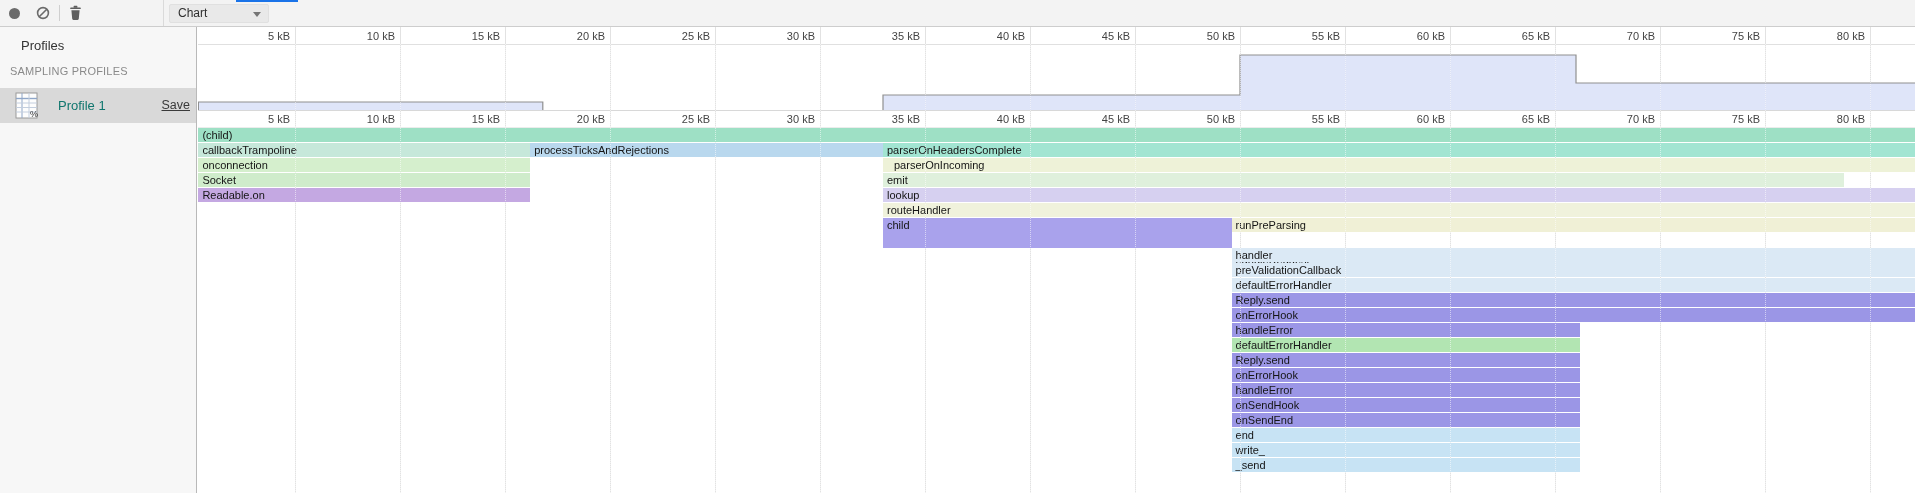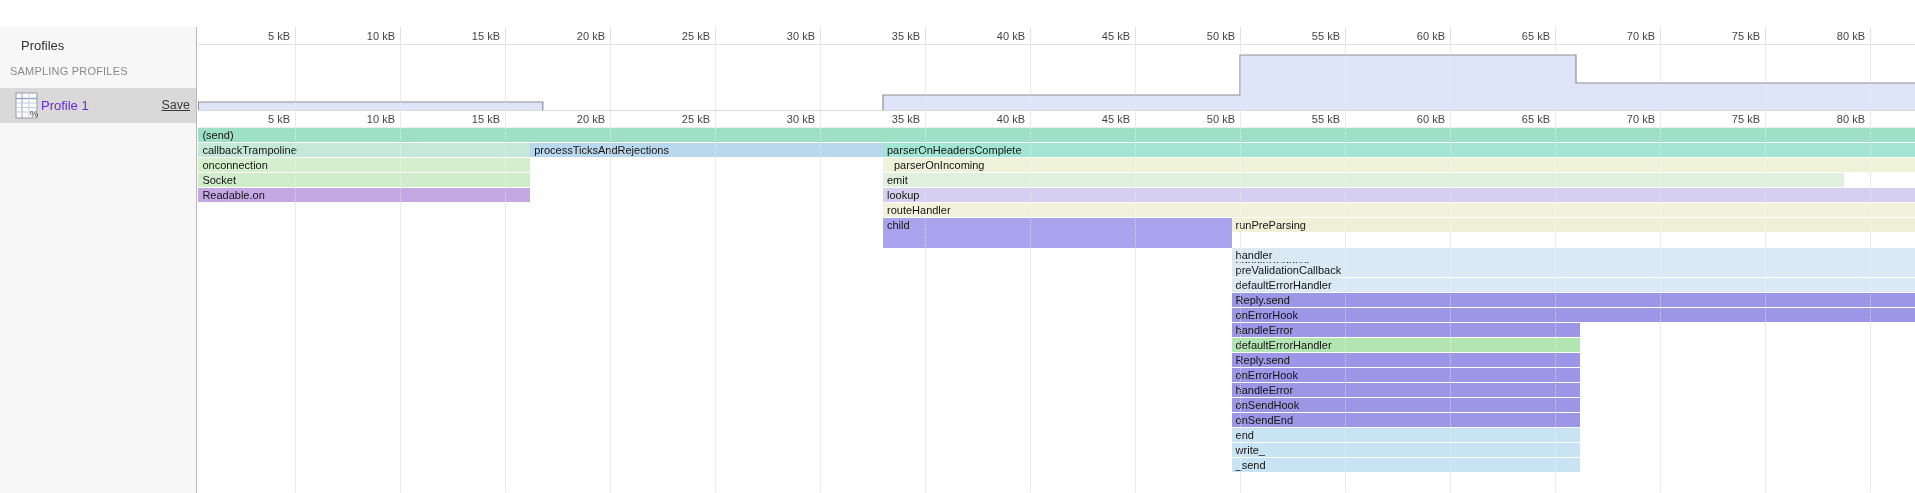--- a/index.html
+++ b/index.html
@@ -24,21 +24,21 @@
                 border-left:4px solid transparent;border-right:4px solid transparent;
                 border-top:5px solid #757575;}
 
   
   .sidebar{position:absolute;left:0;top:27px;width:197px;height:466px;background:#f7f7f7;
            border-right:1px solid #b9b9b9;box-sizing:border-box;}
   .sb-title{position:absolute;left:12px;top:11px;font-size:13px;color:#333;margin-left:9px;}
   .sb-section{position:absolute;left:10px;top:38px;font-size:11px;color:#8a8a8a;letter-spacing:.2px;}
   .sb-row{position:absolute;left:0;top:61px;width:196px;height:35px;background:#d9d9d9;cursor:pointer;}
   .sb-row .p-icon{position:absolute;left:15px;top:4px;}
-  .sb-row .p-name{position:absolute;left:41px;top:10px;font-size:13px;color:#6d28d9;}
+  .sb-row .p-name{position:absolute;left:58px;top:10px;font-size:13px;color:#0f766e;}
   .sb-row .p-save{position:absolute;right:6px;top:10px;font-size:12.5px;color:#3a3a3a;
                   text-decoration:underline;cursor:pointer;}
 
   
   .main{position:absolute;left:198px;top:27px;width:1717px;height:466px;background:#fff;overflow:hidden;}
   .gridlines,.dotted-overlay{position:absolute;left:0;top:0;width:1717px;height:466px;pointer-events:none;}
   .gridline{position:absolute;top:0;bottom:0;width:1px;background:#e2e2e2;}
   .dotline{position:absolute;top:17px;bottom:0;width:0;border-left:1px dotted rgba(255,255,255,.55);}
   .hline{position:absolute;left:0;width:1717px;height:1px;background:#e0e0e0;}
   .ruler-label{position:absolute;font-size:11px;color:#444;white-space:nowrap;}
@@ -49,20 +49,43 @@
        font-size:11px;color:#151515;line-height:14px;}
   .bar .lbl{padding-left:4px;}
   .bar.dotted{background-image:radial-gradient(rgba(255,255,255,.85) 1px,transparent 1.4px);
               background-size:9px 7px;background-position:2px 2px;}
 </style>
 </head>
 <body>
 
 <div class="app">
 
+  <div class="toolbar">
+    <div class="tab-indicator"></div>
+    <div class="record-btn" title=""></div>
+    <div class="block-btn">
+      <svg width="14" height="14" viewBox="0 0 14 14">
+        <circle cx="7" cy="7" r="5.4" fill="none" stroke="#6b6b6b" stroke-width="1.6"></circle>
+        <line x1="10.8" y1="3.2" x2="3.2" y2="10.8" stroke="#6b6b6b" stroke-width="1.6"></line>
+      </svg>
+    </div>
+    <div class="tb-divider"></div>
+    <div class="trash-btn">
+      <svg width="15" height="16" viewBox="0 0 15 16">
+        <rect x="5.6" y="0.8" width="3.8" height="2" rx="0.6" fill="#5f5f5f"></rect>
+        <rect x="2.2" y="2.6" width="10.6" height="1.5" rx="0.7" fill="#5f5f5f"></rect>
+        <path d="M3.4 5.2 h8.2 l-0.8 8.6 a1.2 1.2 0 0 1 -1.2 1.1 h-4.2 a1.2 1.2 0 0 1 -1.2 -1.1 Z" fill="#5f5f5f"></path>
+      </svg>
+    </div>
+    <div class="tb-split"></div>
+    <div class="chart-select">
+      <span>Chart</span>
+      <span class="arrow"></span>
+    </div>
+  </div>
 
   <div class="sidebar">
     <div class="sb-title">Profiles</div>
     <div class="sb-section">SAMPLING PROFILES</div>
     <div class="sb-row">
       <span class="p-icon">
         <svg width="23" height="27" viewBox="0 0 23 27">
           <rect x="1" y="1" width="21" height="25" fill="#fdfdfd" stroke="#9a9a9a" stroke-width="1"></rect>
           <line x1="1" y1="6.5" x2="22" y2="6.5" stroke="#8fa6c8" stroke-width="1.4"></line>
           <line x1="7" y1="1" x2="7" y2="26" stroke="#8fa6c8" stroke-width="1"></line>
@@ -136,21 +159,21 @@
         <div class="ruler-label" style="right: 680px; top: 86px;">50 kB</div>
         <div class="ruler-label" style="right: 575px; top: 86px;">55 kB</div>
         <div class="ruler-label" style="right: 470px; top: 86px;">60 kB</div>
         <div class="ruler-label" style="right: 365px; top: 86px;">65 kB</div>
         <div class="ruler-label" style="right: 260px; top: 86px;">70 kB</div>
         <div class="ruler-label" style="right: 155px; top: 86px;">75 kB</div>
         <div class="ruler-label" style="right: 50px; top: 86px;">80 kB</div>
       </div>
     <div class="hline" style="top:100px;background:#ececec"></div>
     <div class="flame" id="flame">
-        <div class="bar" style="left: 0.4px; width: 1717.8px; top: 1px; height: 14px; background: rgb(158, 224, 197);"><span class="lbl">(send)</span></div>
+        <div class="bar" style="left: 0.4px; width: 1717.8px; top: 1px; height: 14px; background: rgb(158, 224, 197);"><span class="lbl">(child)</span></div>
         <div class="bar" style="left: 0.4px; width: 331.8px; top: 16px; height: 14px; background: rgb(198, 232, 218);"><span class="lbl">callbackTrampoline</span></div>
         <div class="bar" style="left: 332.2px; width: 352.8px; top: 16px; height: 14px; background: rgb(185, 216, 238);"><span class="lbl">processTicksAndRejections</span></div>
         <div class="bar" style="left: 685px; width: 1033.2px; top: 16px; height: 14px; background: rgb(162, 229, 210);"><span class="lbl">parserOnHeadersComplete</span></div>
         <div class="bar" style="left: 0.4px; width: 331.8px; top: 31px; height: 14px; background: rgb(213, 239, 205);"><span class="lbl">onconnection</span></div>
         <div class="bar" style="left: 685px; width: 1033.2px; top: 31px; height: 14px; background: rgb(238, 242, 216); padding-left: 7px;"><span class="lbl">parserOnIncoming</span></div>
         <div class="bar" style="left: 0.4px; width: 331.8px; top: 46px; height: 14px; background: rgb(207, 236, 203);"><span class="lbl">Socket</span></div>
         <div class="bar" style="left: 685px; width: 961px; top: 46px; height: 14px; background: rgb(223, 240, 220);"><span class="lbl">emit</span></div>
         <div class="bar" style="left: 685px; width: 1033.2px; top: 61px; height: 14px; background: rgb(214, 208, 240);"><span class="lbl">lookup</span></div>
         <div class="bar" style="left: 0.4px; width: 331.8px; top: 61px; height: 14px; background: rgb(196, 168, 226);"><span class="lbl">Readable.on</span></div>
         <div class="bar" style="left: 685px; width: 1033.2px; top: 76px; height: 14px; background: rgb(240, 242, 220);"><span class="lbl">routeHandler</span></div>

